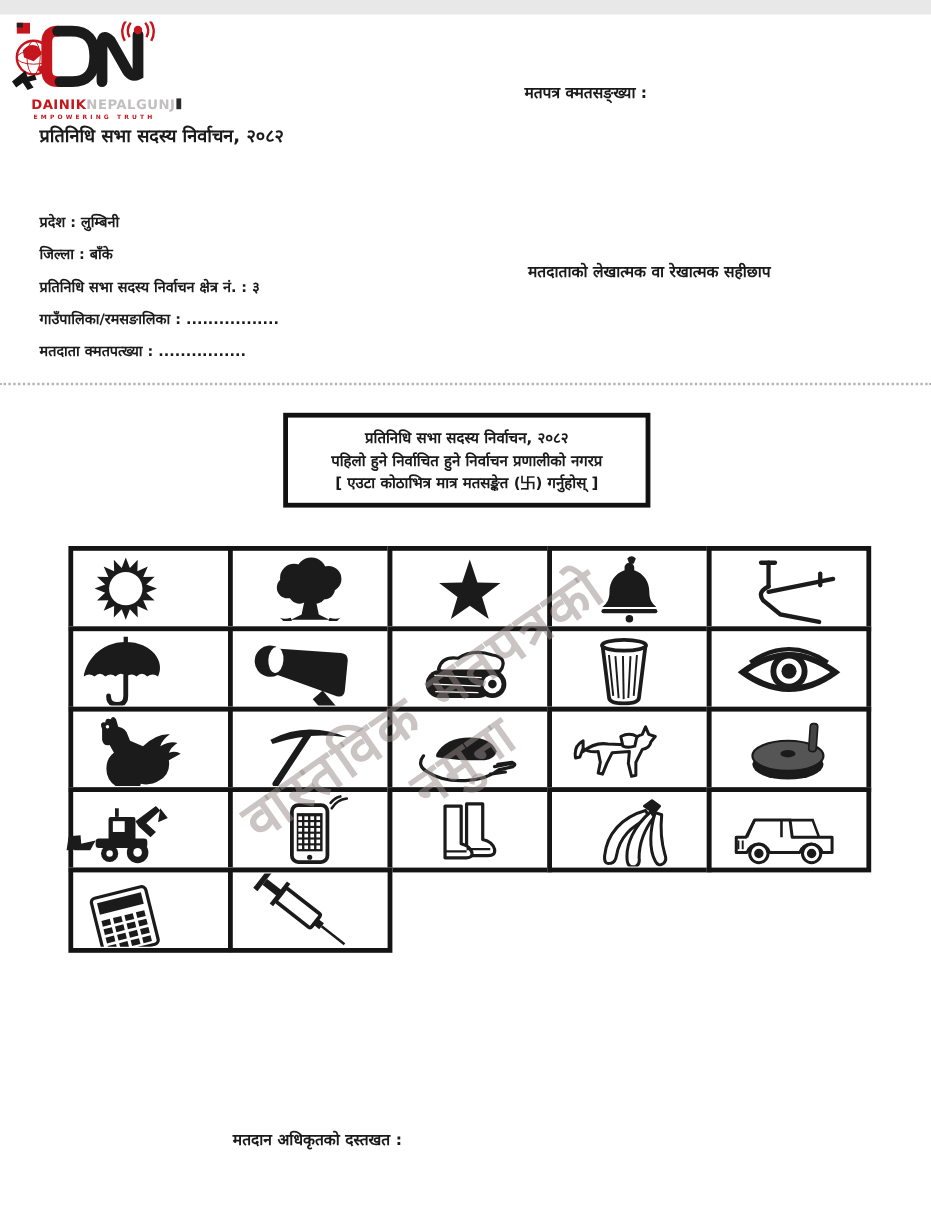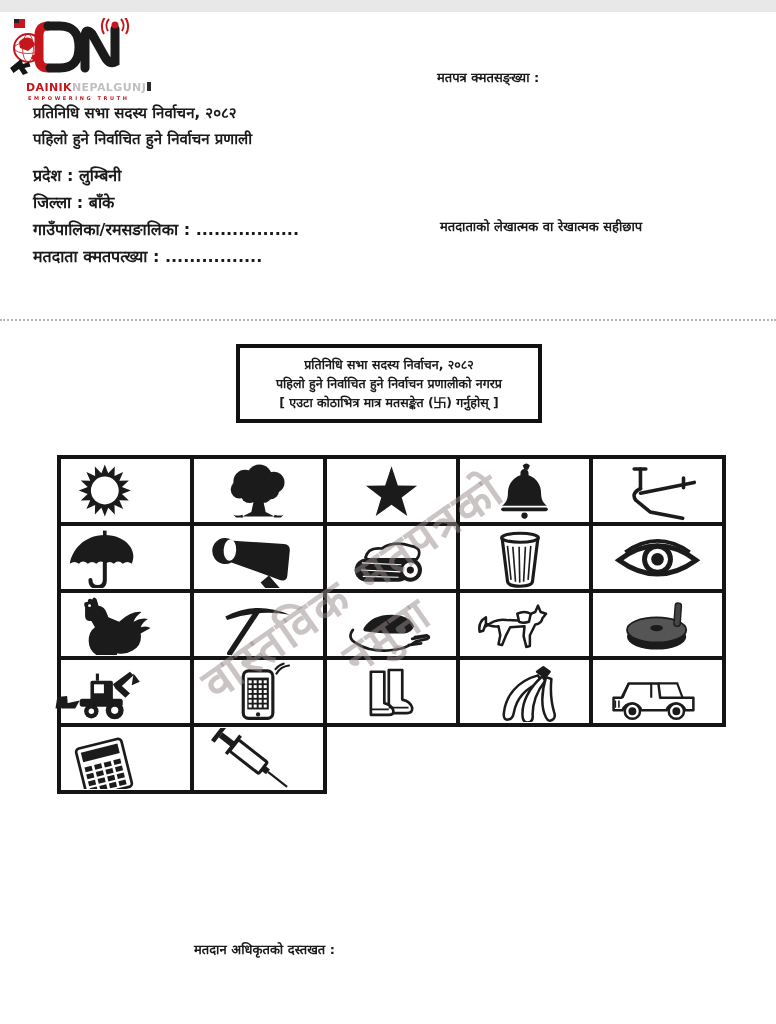--- a/index.html
+++ b/index.html
@@ -11,21 +11,21 @@
   .logo{left:8px;top:6px;width:150px;}
   .logo-text{font-size:11px;font-weight:bold;letter-spacing:.4px;margin-top:1px;margin-left:18px;}
   .logo-text .red{color:#c4161c;}
   .logo-text .lite{color:#c2bfbf;font-weight:bold;}
   .logo-text .blk{display:inline-block;width:4px;height:9px;background:#2a2a2a;margin-left:1px;}
   .logo-tag{font-size:5px;color:#c4161c;letter-spacing:2.6px;margin-left:20px;margin-top:1px;font-weight:bold;}
 
   
   .serial{left:437px;top:56px;font-size:13px;font-weight:bold;}
   .head-titles{left:33px;top:88px;font-size:15px;font-weight:bold;line-height:26px;}
-  .fields{left:33px;top:150px;font-size:16px;font-weight:600;line-height:27px;}
+  .fields{left:33px;top:160px;font-size:12px;font-weight:600;line-height:27px;}
   .voter-note{left:440px;top:205px;font-size:13px;font-weight:600;}
   .divider{left:0;top:307px;width:776px;border-top:2px dotted #b5b5b5;height:0;}
 
   
   .ballot-box{left:236px;top:332px;width:306px;border:4px solid #111;background:#fff;
               text-align:center;font-weight:bold;font-size:12.5px;line-height:19px;padding:7px 2px;box-sizing:border-box;}
 
   
   .grid{left:57px;top:443px;}
   .symbol-row{display:flex;}
@@ -73,26 +73,26 @@
     <div class="logo-text">
       <span class="red">DAINIK</span><span class="lite">NEPALGUNJ</span><span class="blk"></span>
     </div>
     <div class="logo-tag">EMPOWERING TRUTH</div>
   </div>
 
   <div class="abs serial">मतपत्र क्मतसङ्ख्या  :</div>
 
   <div class="abs head-titles">
     <div>प्रतिनिधि सभा सदस्य निर्वाचन, २०८२</div>
-    <div>पहिलो हुने निर्वाचित हुने निर्वाचन प्रणाली</div>
   </div>
 
   <div class="abs fields">
     <div>प्रदेश : लुम्बिनी</div>
     <div>जिल्ला : बाँके</div>
+    <div>प्रतिनिधि सभा सदस्य निर्वाचन क्षेत्र नं. : ३</div>
     <div>गाउँपालिका/रमसङालिका : .................</div>
     <div>मतदाता क्मतपत्ख्या : ................</div>
   </div>
 
   <div class="abs voter-note">मतदाताको लेखात्मक वा रेखात्मक सहीछाप</div>
 
   <div class="abs divider"></div>
 
   <div class="abs ballot-box">
     <div>प्रतिनिधि सभा सदस्य निर्वाचन, २०८२</div>

